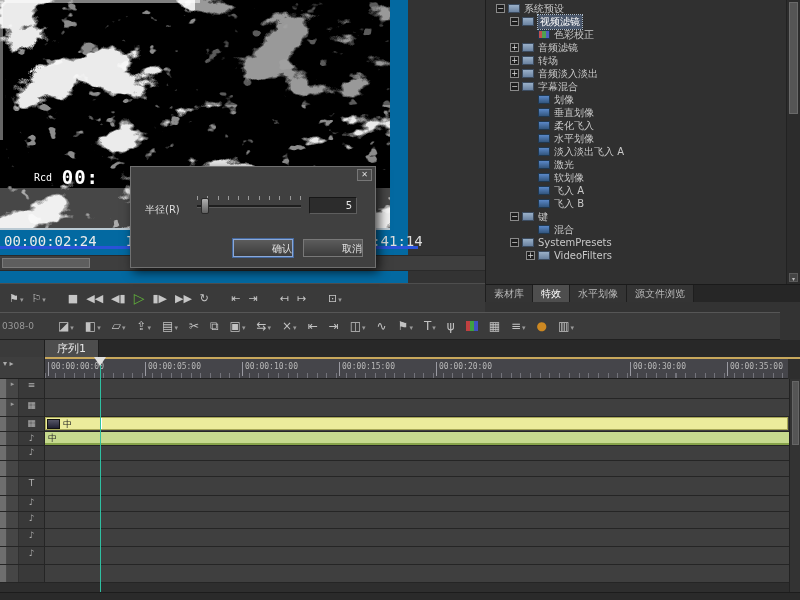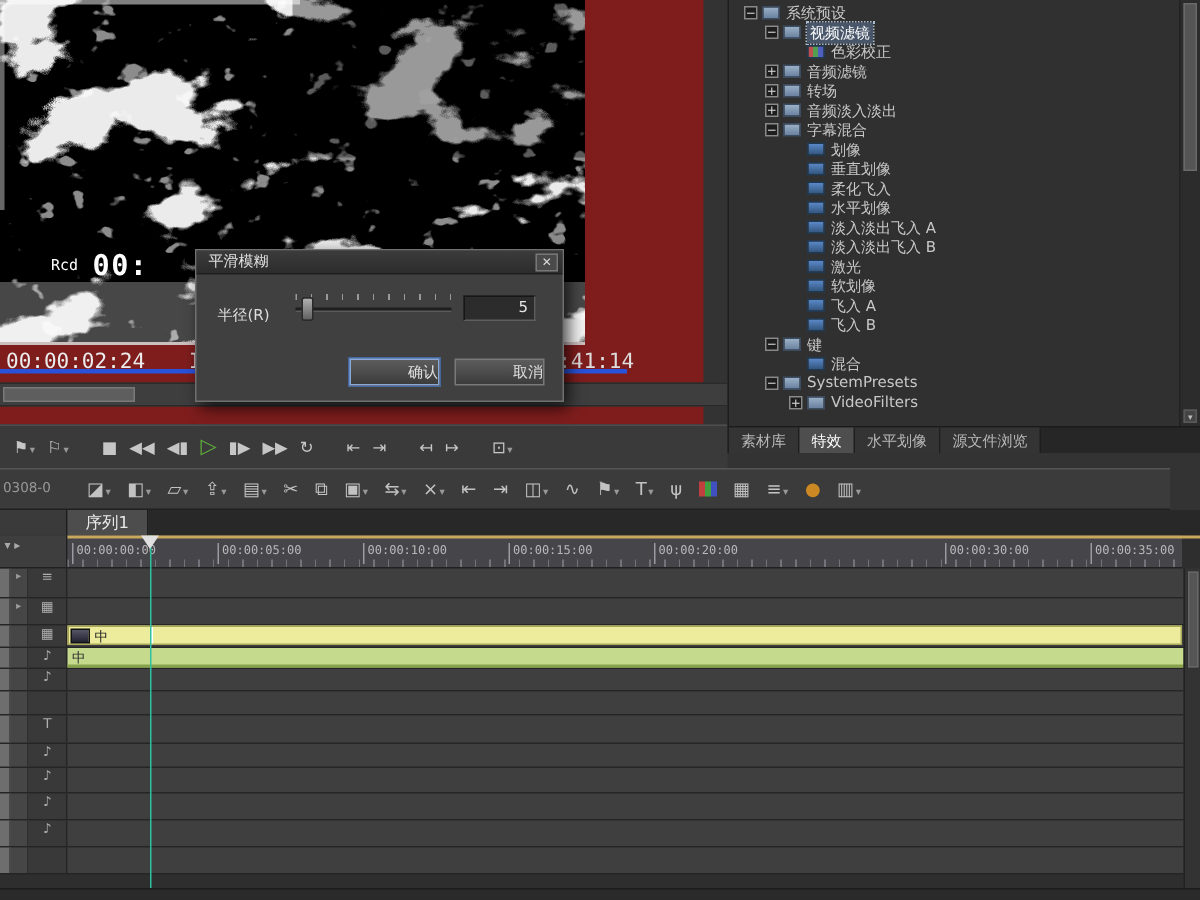--- a/index.html
+++ b/index.html
@@ -1,20 +1,20 @@
 <!DOCTYPE html>
 <html><head>
 <meta charset="utf-8">
 <style>
   *{margin:0;padding:0;box-sizing:border-box}
   html,body{width:800px;height:600px;overflow:hidden}
   body{position:relative;background:#333;font-family:"DejaVu Sans","Liberation Sans",sans-serif;-webkit-font-smoothing:antialiased}
 
   
-  #video-area{position:absolute;left:0;top:0;width:469px;height:283px;background:#7f1d1d}
+  #video-area{position:absolute;left:0;top:0;width:408px;height:283px;background:#0369a1}
   #sketch{position:absolute;left:0;top:0}
   #frame-line{position:absolute;left:0;top:228px;width:390px;height:2px;background:#dcdcdc;opacity:.85}
   #rcd{position:absolute;left:34px;top:166px;color:#fff;white-space:nowrap;width:95px;overflow:hidden;font-family:"DejaVu Sans Mono",monospace}
   #rcd .sm{font-size:10px;vertical-align:3px}
   #rcd .lg{font-size:19px;font-weight:bold;letter-spacing:1px}
   #tcrow{position:absolute;left:0;top:233px;width:485px;height:14px;font-family:"DejaVu Sans Mono",monospace;font-size:14px;color:#ececec}
   #tc-cur{position:absolute;left:4px;top:0}
   #tc-in{position:absolute;left:126px;top:0;color:#dedede}
   #tc-dur{position:absolute;left:330px;top:0;color:#dedede}
   #blue-line{position:absolute;left:0;top:246px;width:418px;height:3px;background:#2a52d8}
@@ -215,25 +215,20 @@
         <span class="tl">水平划像</span>
       </div>
       <div class="trow lv3">
         <span class="tw ghost"></span>
         <span class="ti tie"></span>
         <span class="tl">淡入淡出飞入 A</span>
       </div>
       <div class="trow lv3">
         <span class="tw ghost"></span>
         <span class="ti tie"></span>
-        <span class="tl">淡入淡出飞入 B</span>
-      </div>
-      <div class="trow lv3">
-        <span class="tw ghost"></span>
-        <span class="ti tie"></span>
         <span class="tl">激光</span>
       </div>
       <div class="trow lv3">
         <span class="tw ghost"></span>
         <span class="ti tie"></span>
         <span class="tl">软划像</span>
       </div>
       <div class="trow lv3">
         <span class="tw ghost"></span>
         <span class="ti tie"></span>
@@ -403,21 +398,20 @@
     </div>
   <div id="playhead-line"></div>
   <div id="playhead-tri"></div>
   <div id="tl-vscroll">
     <div class="thumb"></div>
   </div>
   <div id="tl-bottom"></div>
 </div>
 
 <div id="dialog">
-  <div id="dlg-title">平滑模糊</div>
   <div id="dlg-close">✕</div>
   <div id="dlg-radius-label">半径(R)</div>
   <div id="dlg-ticks"></div>
   <div id="dlg-track"></div>
   <div id="dlg-thumb"></div>
   <div id="dlg-value">5</div>
   <div id="dlg-ok" class="dbtn">确认</div>
   <div id="dlg-cancel" class="dbtn">取消</div>
 </div>
 

